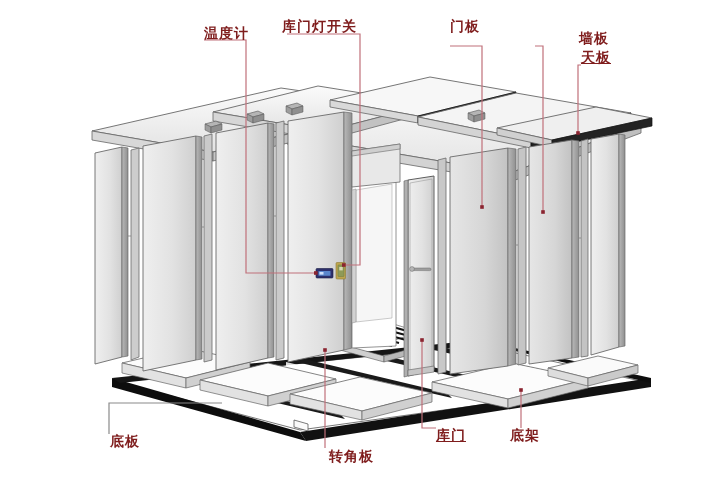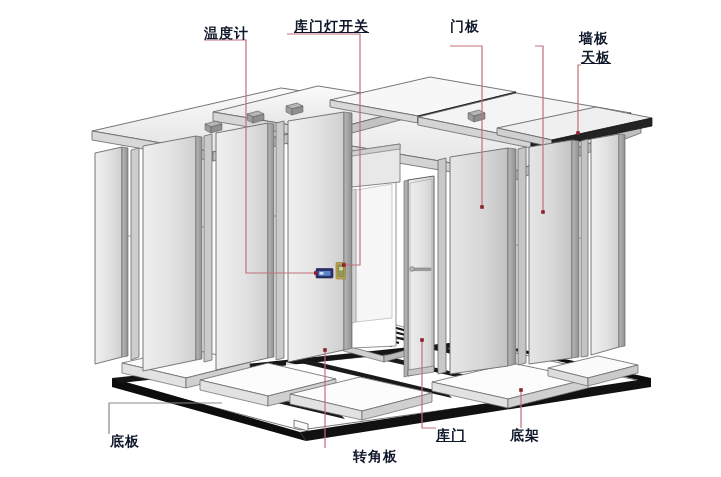--- a/index.html
+++ b/index.html
@@ -10,21 +10,21 @@
     overflow:hidden;
     position:relative;
   }
   #stage{position:absolute;left:0;top:0;width:721px;height:477px;}
   svg#diagram{position:absolute;left:0;top:0;width:721px;height:477px;display:block;}
   .lbl{
     position:absolute;
     font-family:"DejaVu Sans","Liberation Sans",sans-serif;
     font-size:14px;
     font-weight:700;
-    color:#0f172a;
+    color:#7f1d1d;
     white-space:nowrap;
     letter-spacing:1px;
     line-height:1;
   }
 </style>
 </head>
 <body>
 
 <div id="stage">
 
@@ -328,22 +328,22 @@
       </g>
 
       <g>
         <path d="M521,428 L521,390" stroke="#c0707a" stroke-width="1.2"></path>
         <rect x="519.2" y="388.2" width="3.6" height="3.6" fill="#8a2430"></rect>
       </g>
     </g>
   </svg>
 
   <div class="lbl" style="left:204px;top:26px;">温度计</div>
-  <div class="lbl" style="left:294px;top:19px;text-decoration:underline;">库门灯开关</div>
+  <div class="lbl" style="left:282px;top:19px;">库门灯开关</div>
   <div class="lbl" style="left:450px;top:19px;">门板</div>
   <div class="lbl" style="left:535px;top:31px;margin-left:44px;">墙板</div>
   <div class="lbl" style="left:581px;top:50px;text-decoration:underline;">天板</div>
   <div class="lbl" style="left:110px;top:434px;text-align:right;">底板</div>
-  <div class="lbl" style="left:329px;top:449px;margin-left:24px;">转角板</div>
+  <div class="lbl" style="left:329px;top:449px;">转角板</div>
   <div class="lbl" style="left:436px;top:428px;text-decoration:underline;">库门</div>
   <div class="lbl" style="left:510px;top:428px;">底架</div>
 
 </div>
 
 </body></html>

